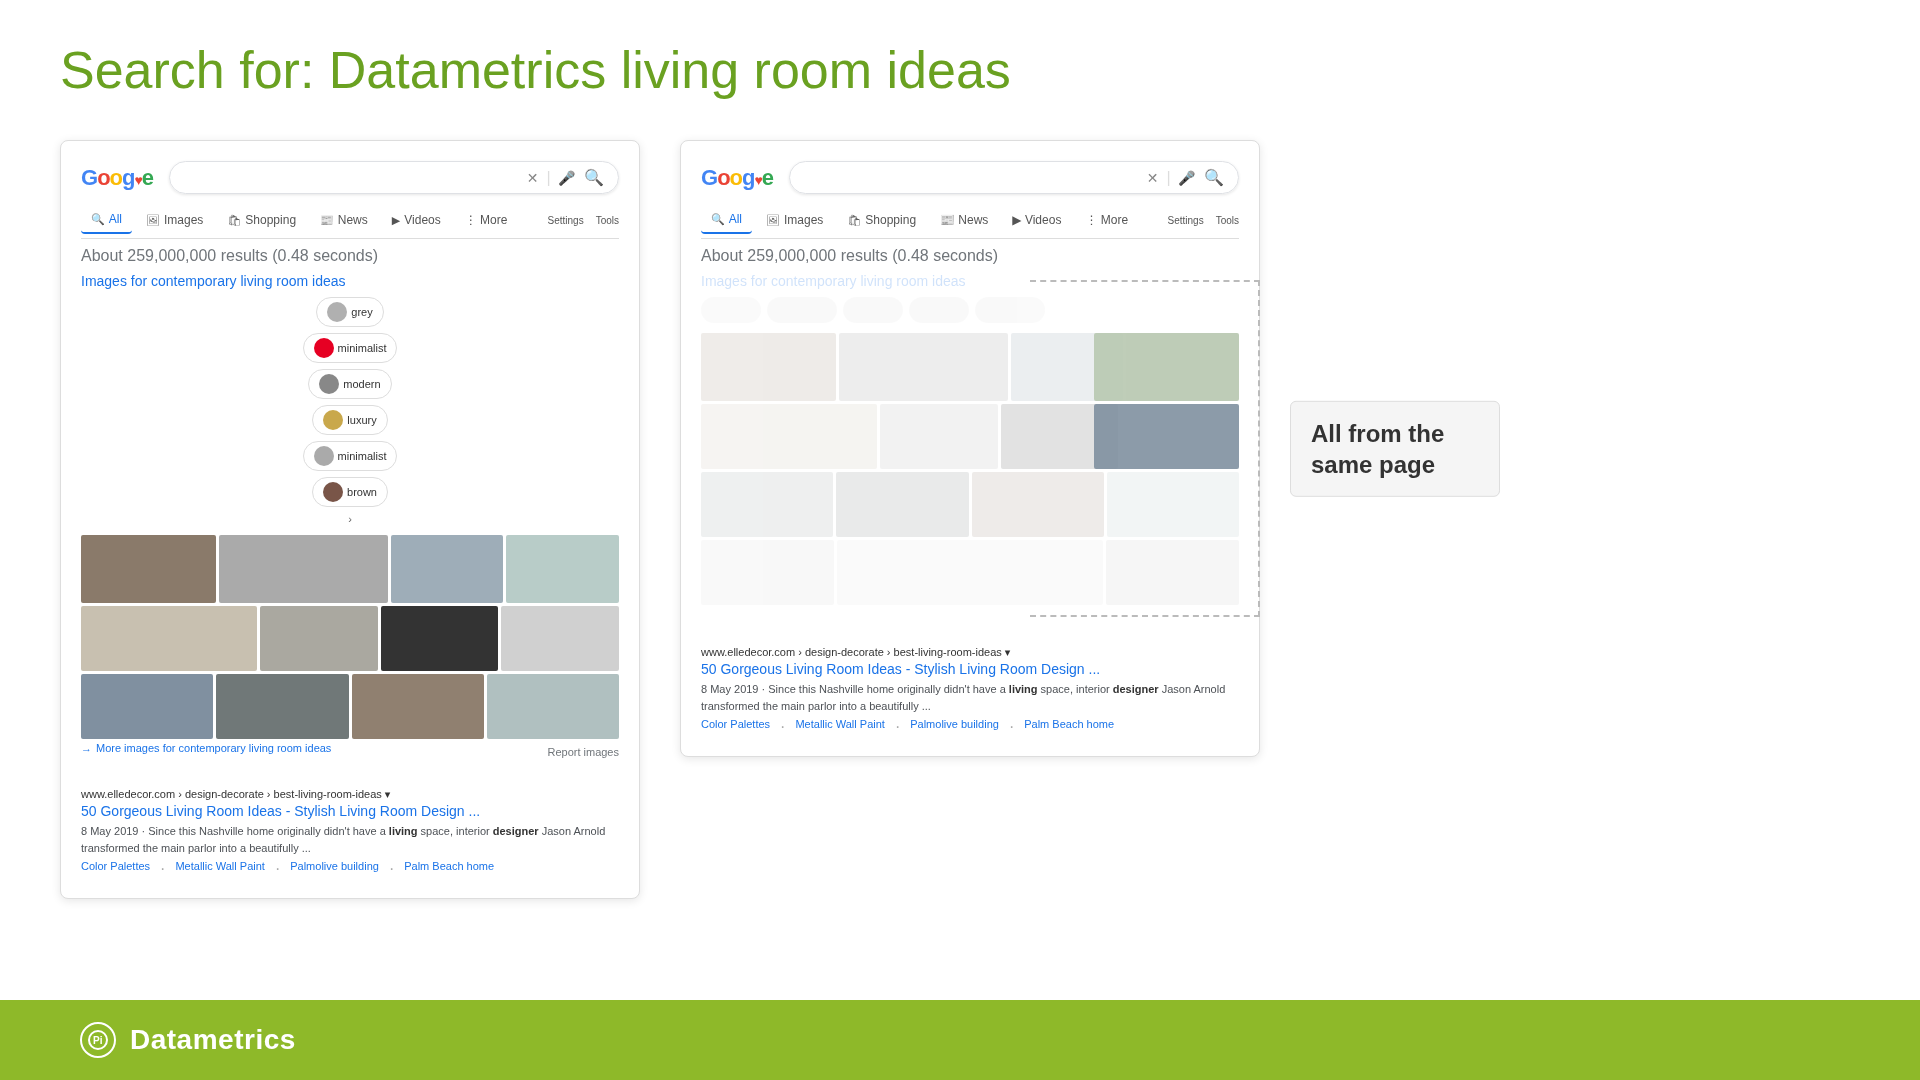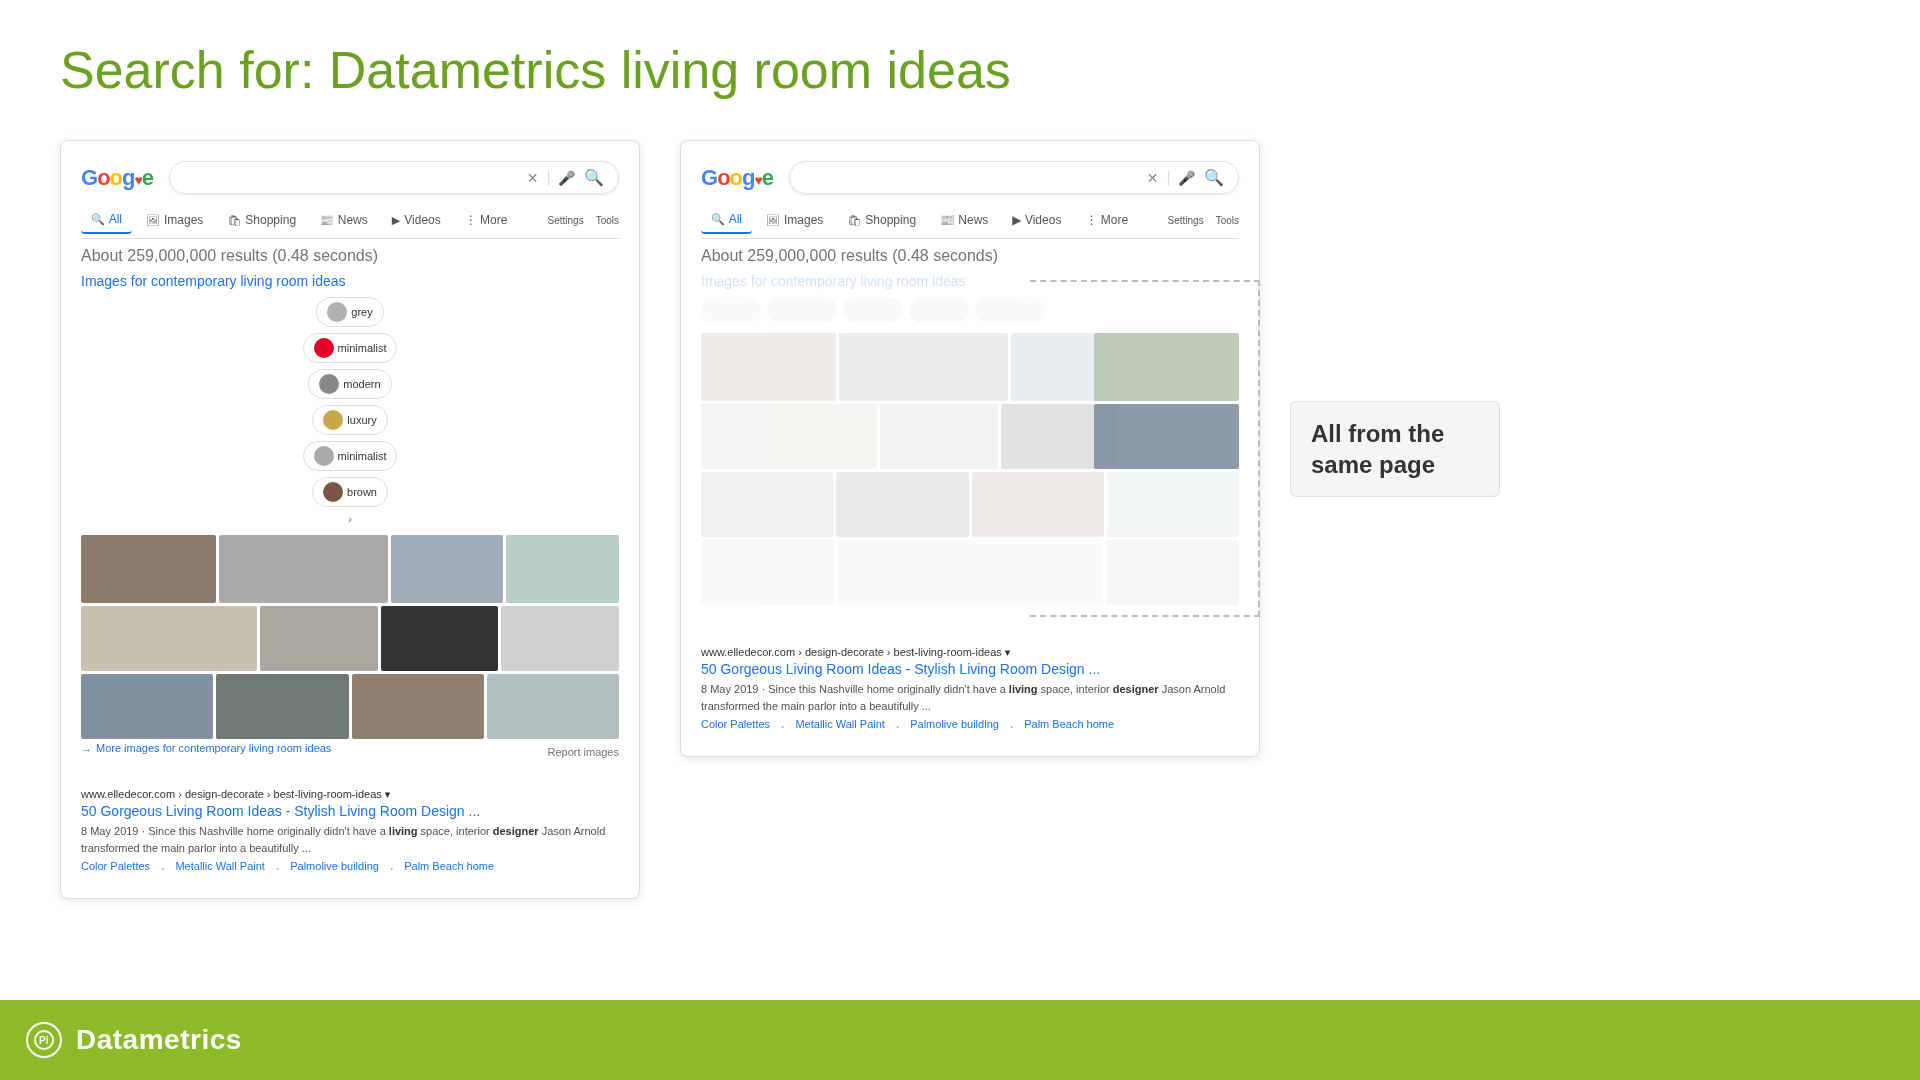--- a/index.html
+++ b/index.html
@@ -255,21 +255,21 @@
       color: #1a73e8;
       cursor: pointer;
     }
 
     
     .footer {
       background: #8eb929;
       height: 80px;
       display: flex;
       align-items: center;
-      padding: 0 26px;
+      padding: 0 80px;
       gap: 14px;
     }
 
     .footer-logo-icon {
       width: 36px;
       height: 36px;
       border: 2px solid white;
       border-radius: 50%;
       display: flex;
       align-items: center;

